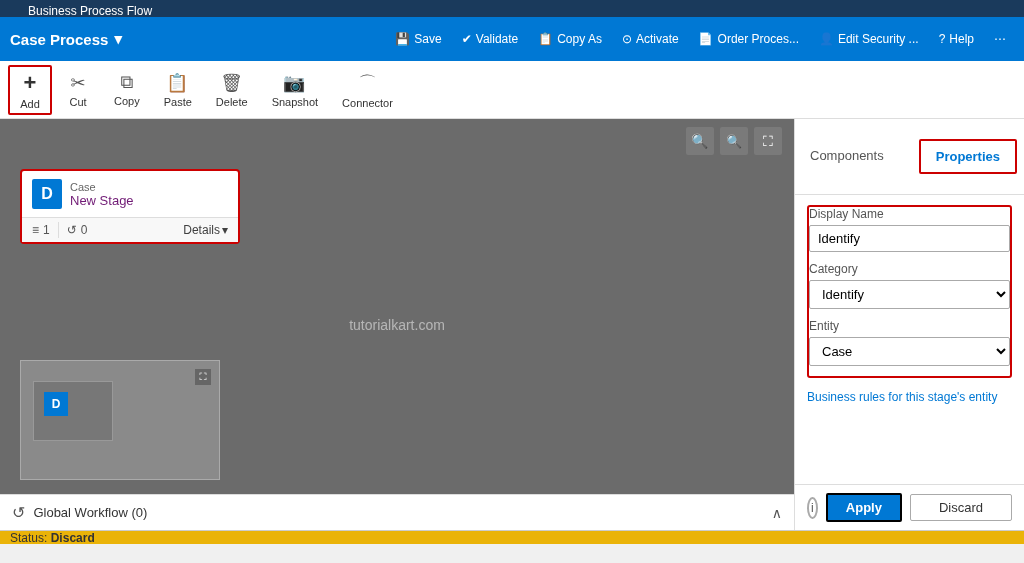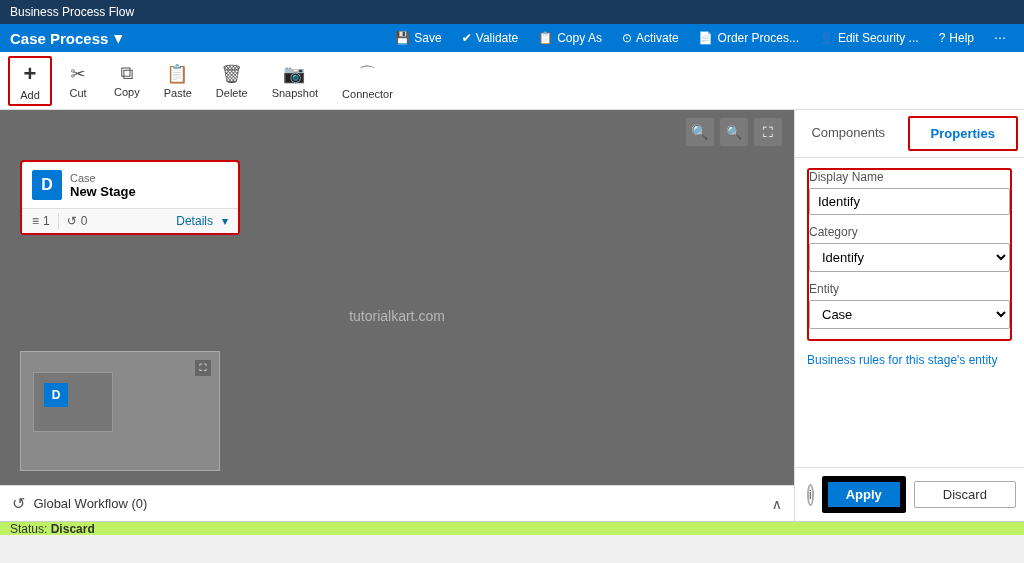--- a/index.html
+++ b/index.html
@@ -2,35 +2,35 @@
 <html><head>
   <meta charset="utf-8">
   <style>
     * { box-sizing: border-box; margin: 0; padding: 0; }
     body { font-family: 'Segoe UI', Arial, sans-serif; font-size: 13px; background: #f0f0f0; overflow: hidden; width: 1024px; height: 563px; }
 
     
     .title-bar {
       background: #1a3a5c;
       color: #fff;
-      padding: 4px 10px;
-      font-size: 12px;
-      height: 24px;
-      display: flex;
-      align-items: center;
+      padding: 4px 28px;
+      font-size: 12px;
+      height: 17px;
+      display: flex;
+      align-items: flex-start;
     }
 
     
     .header {
       background: #0078d4;
       color: #fff;
       display: flex;
       align-items: center;
       justify-content: space-between;
-      height: 28px;
+      height: 44px;
       padding: 0 10px;
     }
     .header-left {
       display: flex;
       align-items: center;
       font-size: 15px;
       font-weight: 600;
       gap: 6px;
     }
     .header-right {
@@ -136,45 +136,45 @@
       width: 30px;
       height: 30px;
       display: flex;
       align-items: center;
       justify-content: center;
       font-size: 16px;
       font-weight: bold;
       border-radius: 2px;
     }
     .stage-text .stage-type { font-size: 11px; color: #666; }
-    .stage-text .stage-name { font-size: 13px; font-weight: 700; color: #000000; }
+    .stage-text .stage-name { font-size: 13px; font-weight: 400; color: #701a75; }
     .stage-footer {
       border-top: 1px solid #ddd;
       display: flex;
       align-items: center;
       padding: 4px 10px;
       background: #f8f8f8;
     }
     .stage-counter {
       display: flex;
       align-items: center;
       gap: 4px;
       font-size: 12px;
       color: #555;
     }
     .stage-details-btn {
       margin-left: auto;
       background: transparent;
       border: none;
       cursor: pointer;
-      color: #0369a1;
-      font-size: 12px;
-      display: flex;
-      align-items: center;
-      gap: 9px;
+      color: #404040;
+      font-size: 12px;
+      display: flex;
+      align-items: center;
+      gap: 2px;
     }
     .divider-v { width: 1px; background: #ddd; height: 16px; margin: 0 8px; }
 
     
     .watermark {
       position: absolute;
       top: 50%;
       left: 50%;
       transform: translate(-50%, -50%);
       color: rgba(255,255,255,0.5);
@@ -275,21 +275,21 @@
       color: #555;
       background: transparent;
       border: none;
       border-bottom: 3px solid transparent;
     }
     .panel-tab.active {
       color: #0078d4;
       border-bottom: 3px solid #c00;
       font-weight: 600;
       border: 2px solid #c00;
-      margin: 6px;
+      margin: 20px;
       border-radius: 2px;
     }
     .panel-content {
       flex: 1;
       padding: 10px 12px;
       overflow-y: auto;
     }
     .panel-section-title {
       font-size: 14px;
       font-weight: 600;
@@ -349,40 +349,40 @@
       display: flex;
       align-items: center;
       justify-content: center;
       font-size: 12px;
       color: #555;
       cursor: pointer;
     }
     .btn-apply {
       background: #0078d4;
       color: #fff;
-      border: 6px solid #000000;
+      border: 2px solid #000000;
       border-radius: 2px;
       padding: 5px 18px;
       cursor: pointer;
       font-size: 13px;
       font-weight: 600;
     }
     .btn-discard {
       background: #fff;
       color: #333;
       border: 1px solid #aaa;
       border-radius: 2px;
       padding: 5px 28px;
       cursor: pointer;
       font-size: 13px;
     }
 
     
     .status-bar {
-      background: #bef264;
+      background: #eab308;
       border-top: 1px solid #ccc;
       height: 14px;
       display: flex;
       align-items: center;
       padding: 0 10px;
       font-size: 12px;
       color: #333;
     }
     .status-value { font-weight: 700; }
   </style>

